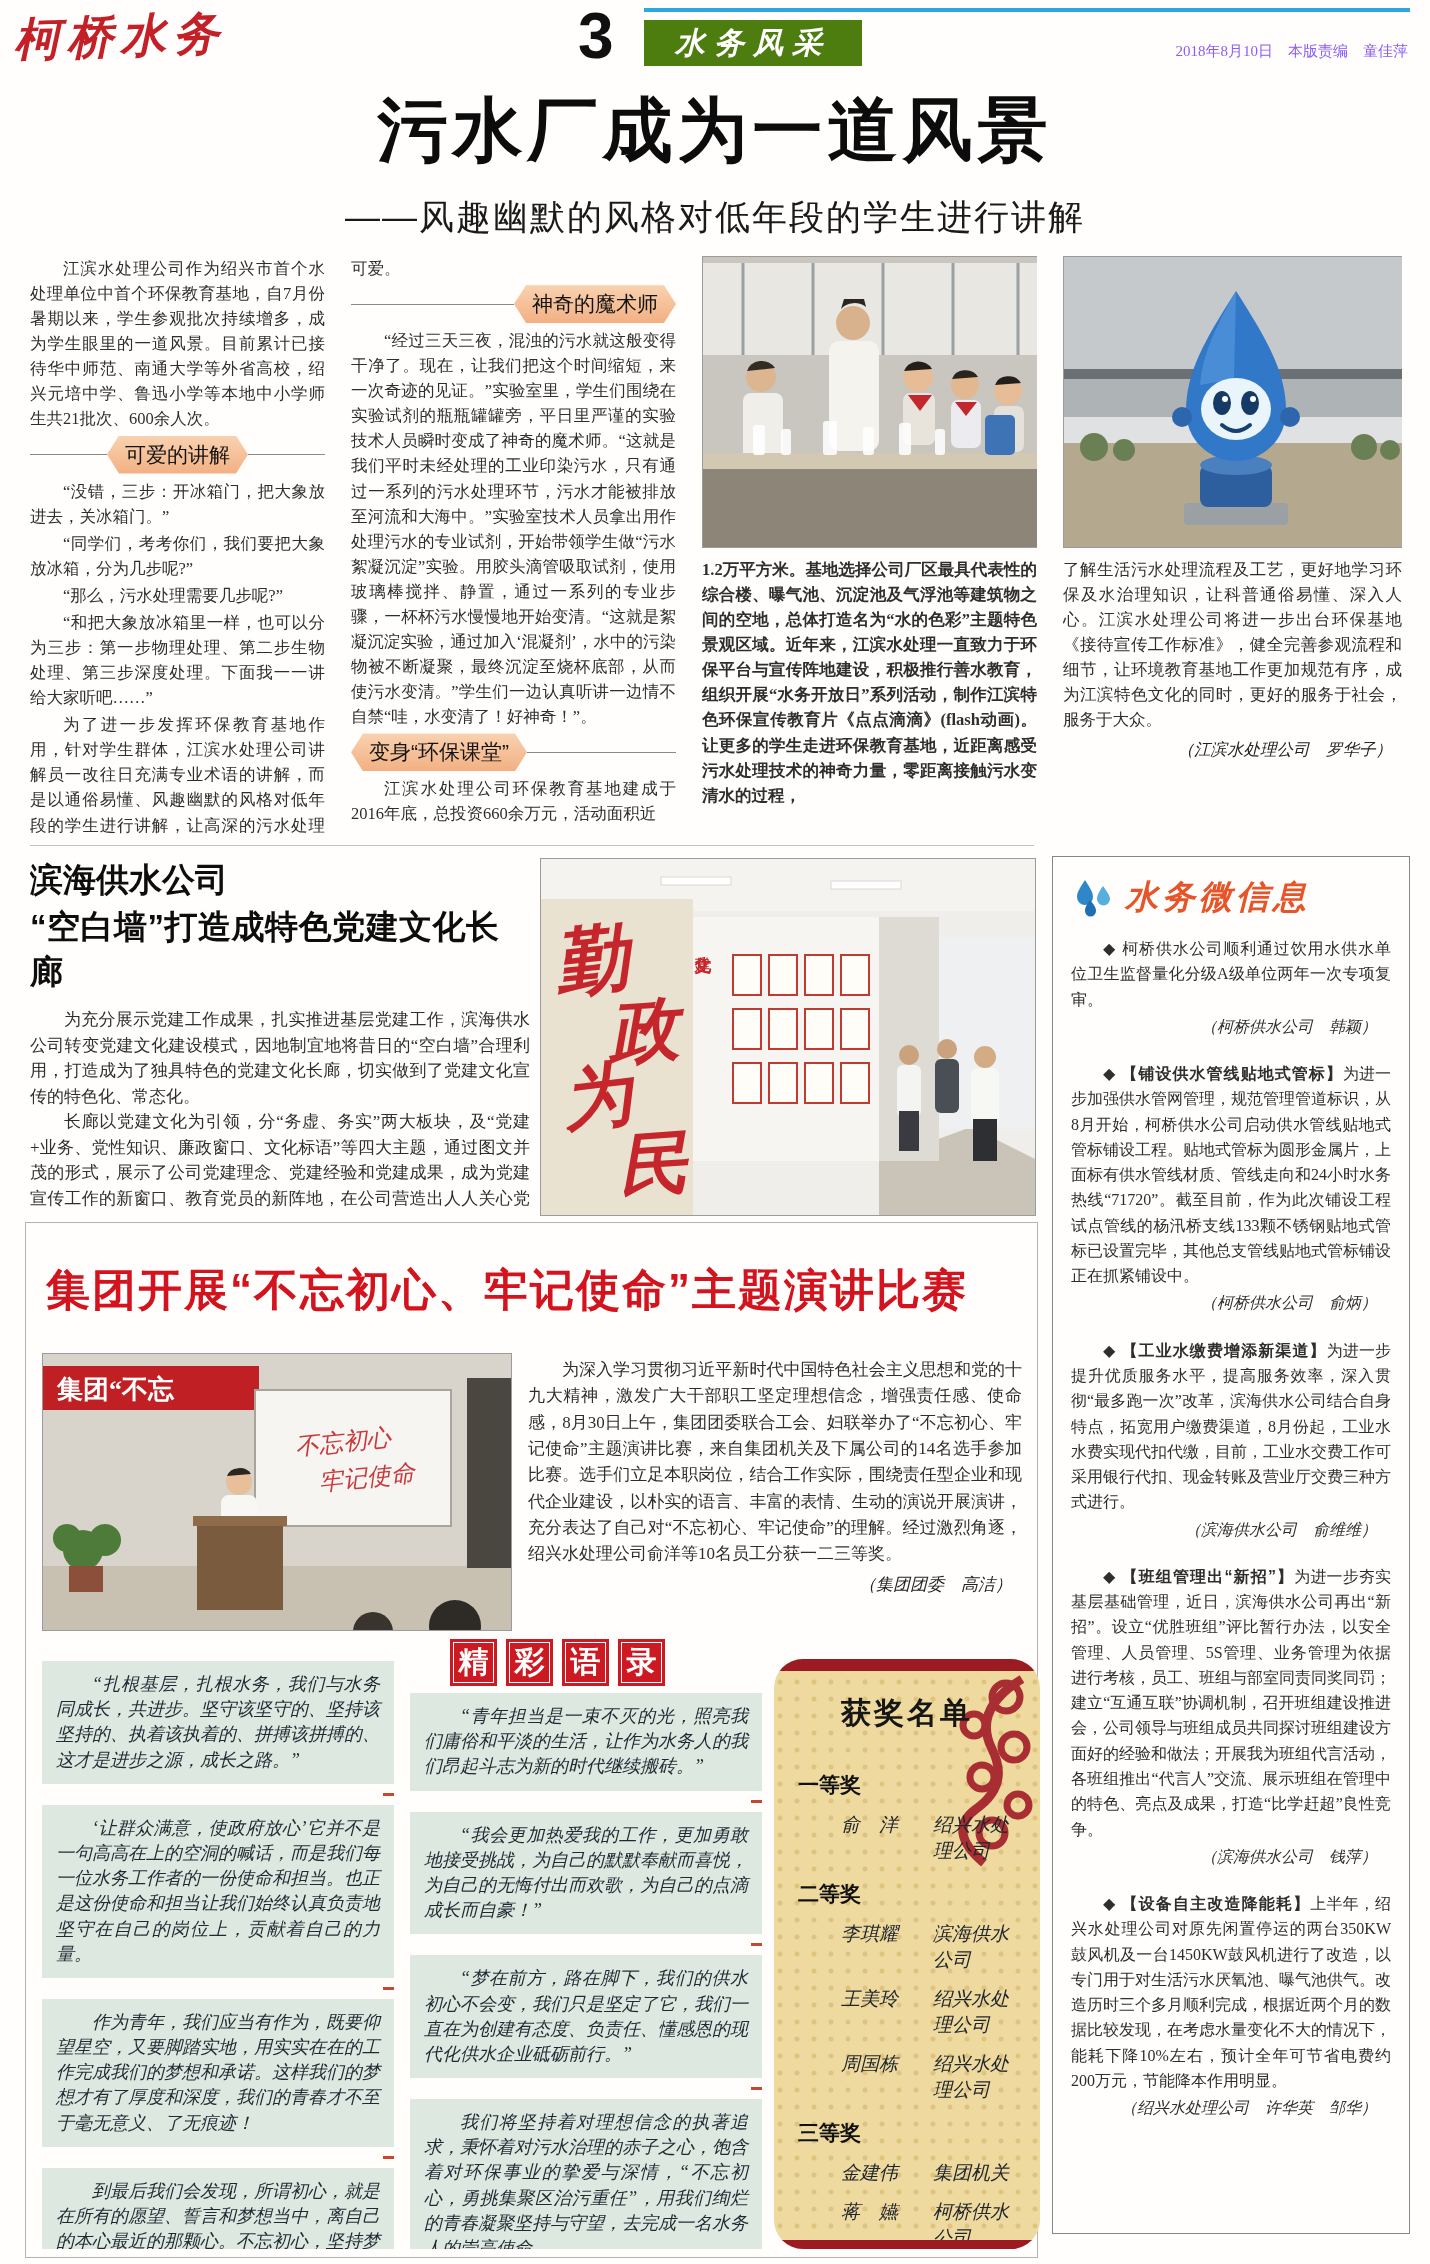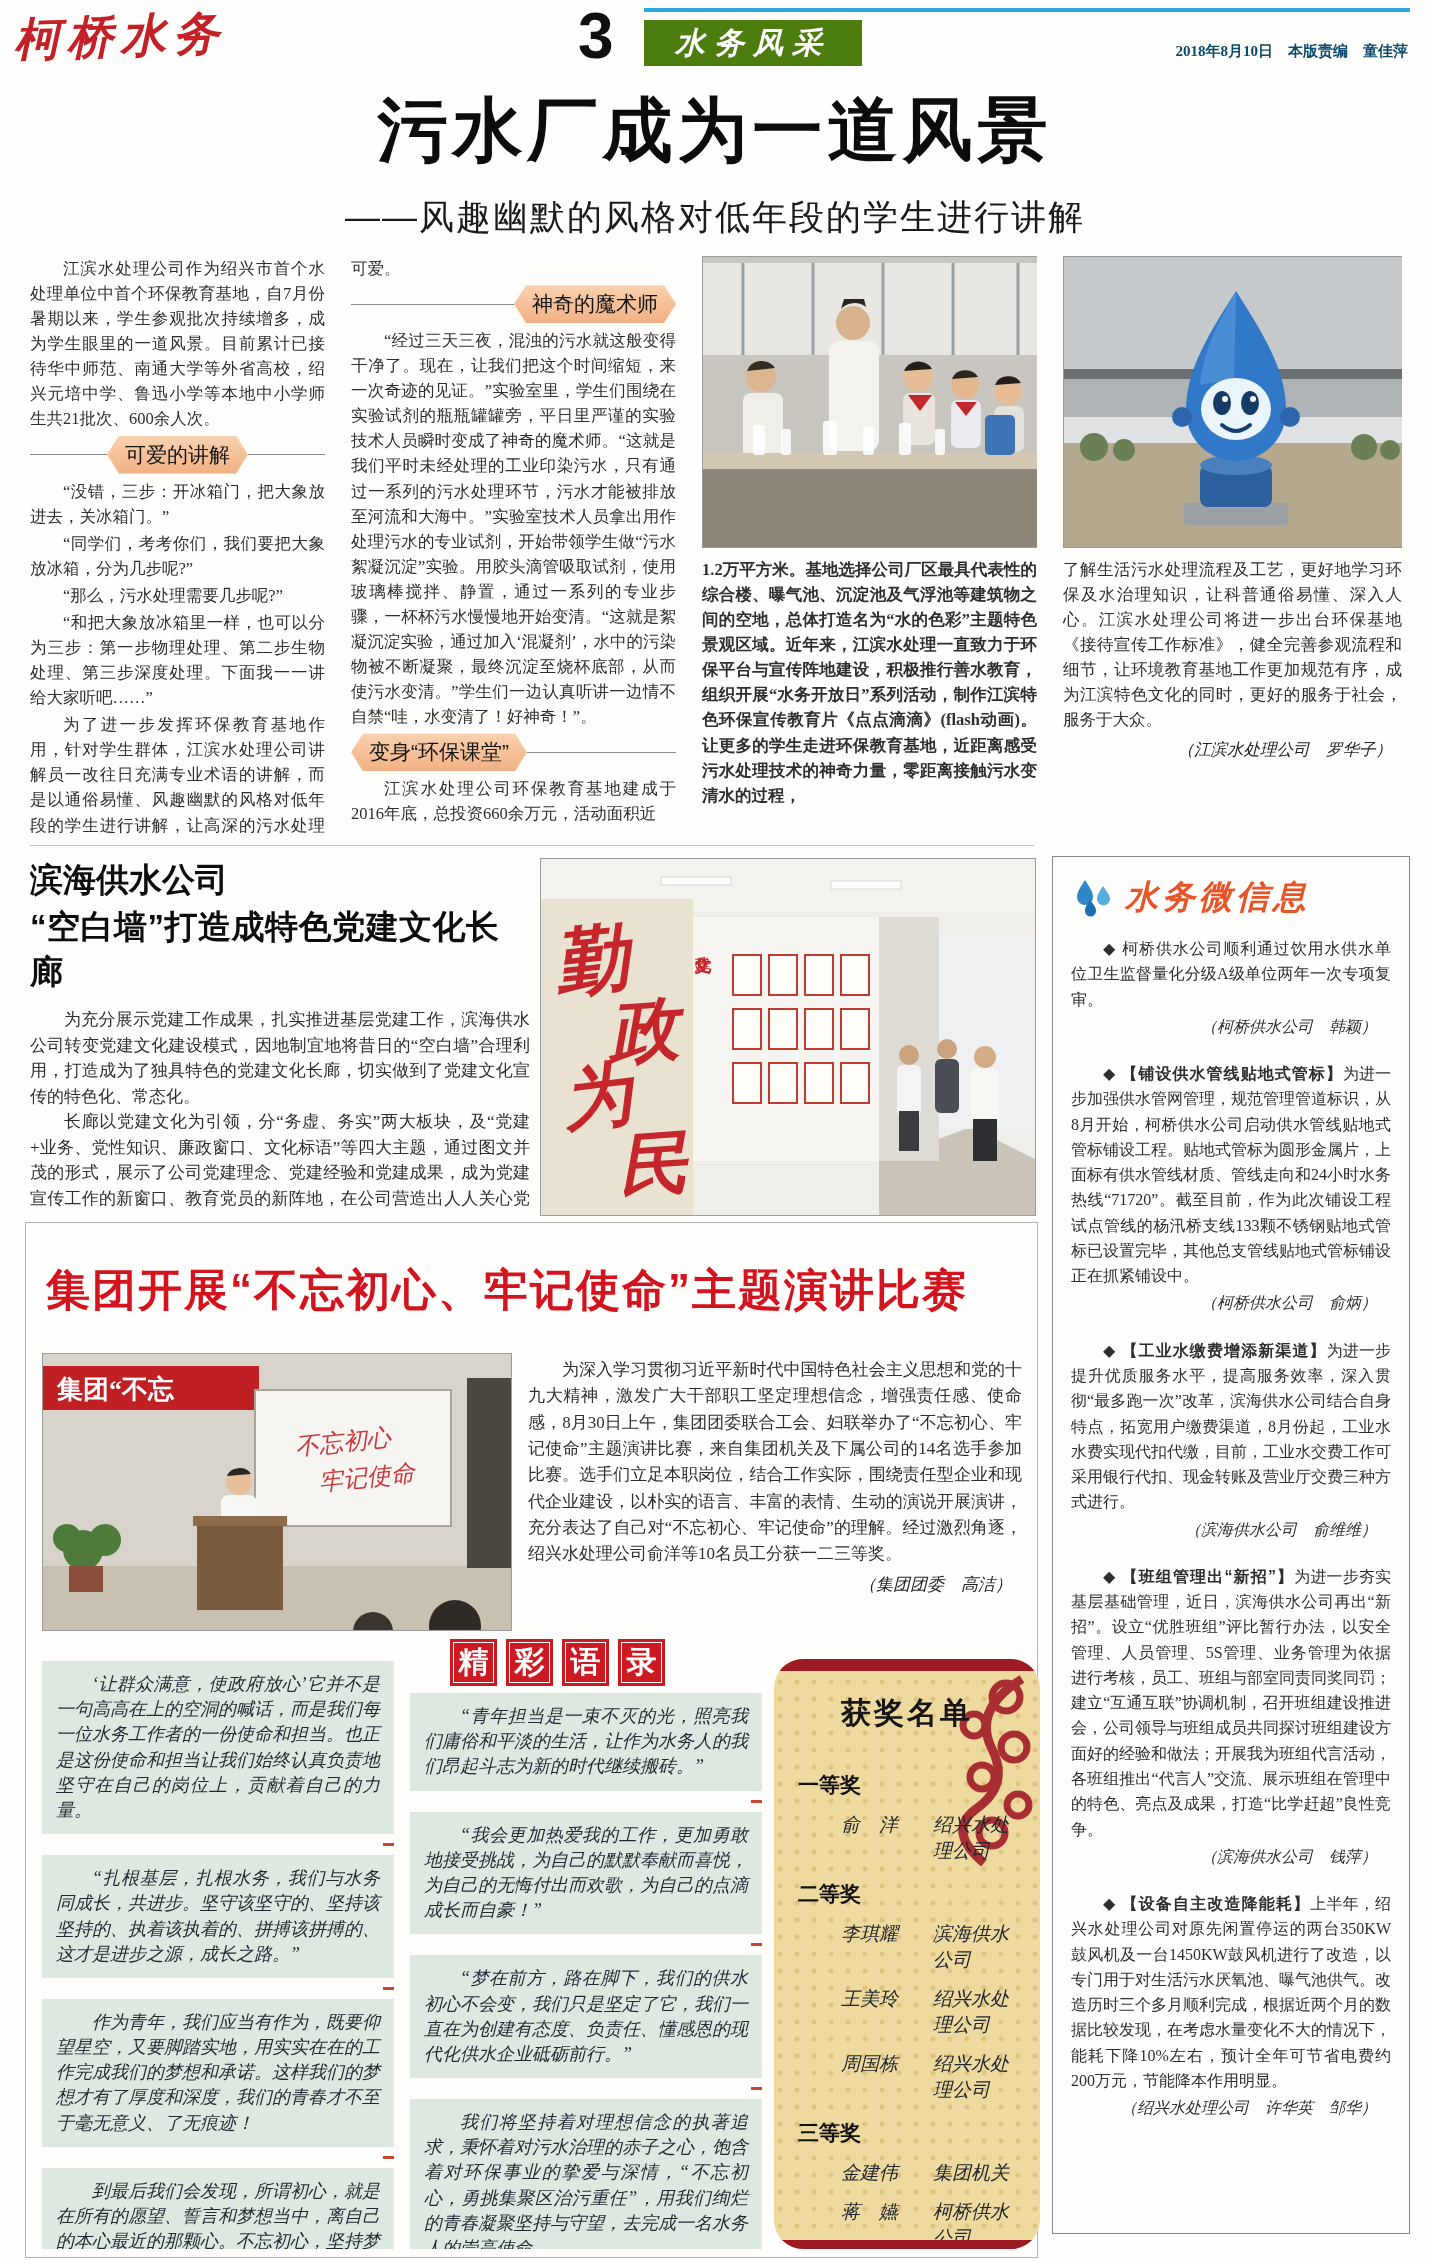--- a/index.html
+++ b/index.html
@@ -9,21 +9,21 @@
   .hei{font-family:"Liberation Sans",sans-serif;}
 
   
   .logo{left:14px;top:6px;font-size:46px;font-weight:bold;font-style:italic;color:#c32127;
         letter-spacing:7px;transform:rotate(-2deg);}
   .pageno{left:578px;top:4px;font-size:64px;font-weight:900;color:#101010;line-height:1;}
   .topline{left:644px;top:8px;width:766px;height:4px;background:#2ba8dd;}
   .secbox{left:644px;top:20px;width:218px;height:46px;background:#4d7c0f;color:#fff;
           display:flex;align-items:center;justify-content:center;font-size:30px;font-weight:bold;
           letter-spacing:9px;font-style:italic;}
-  .dateline{right:22px;top:42px;font-size:15px;font-weight:bold;color:#0c4a6e;}
+  .dateline{right:22px;top:42px;font-size:15px;font-weight:normal;color:#8b5cf6;}
 
   
   .a1title{left:0;top:84px;width:1430px;text-align:center;font-size:70px;font-weight:900;
            color:#0c0c0c;letter-spacing:5px;}
   .a1sub{left:0;top:194px;width:1430px;text-align:center;font-size:35px;font-weight:500;
          color:#1a1a1a;letter-spacing:2px;}
   .a1body{left:30px;top:256px;width:1372px;height:586px;display:flex;gap:26px;overflow:hidden;}
   .a1col{font-size:16.5px;line-height:1.52;text-align:justify;overflow:hidden;}
   .c1{width:295px;} .c2{width:325px;} .c3{width:335px;font-weight:bold;} .c4{width:339px;}
   .a1col p{margin:0 0 2px 0;text-indent:2em;}
@@ -356,24 +356,24 @@
 
     <div class="qhdr">
       <span class="qsq">精</span>
       <span class="qsq">彩</span>
       <span class="qsq">语</span>
       <span class="qsq">录</span>
     </div>
 
     <div class="qcol qcolL">
       <div class="quote">
+          <p>“扎根基层，扎根水务，我们与水务同成长，共进步。坚守该坚守的、坚持该坚持的、执着该执着的、拼搏该拼搏的、这才是进步之源，成长之路。”</p>
+        </div>
+      <div class="quote">
           <p>‘让群众满意，使政府放心’它并不是一句高高在上的空洞的喊话，而是我们每一位水务工作者的一份使命和担当。也正是这份使命和担当让我们始终认真负责地坚守在自己的岗位上，贡献着自己的力量。</p>
-        </div>
-      <div class="quote">
-          <p>“扎根基层，扎根水务，我们与水务同成长，共进步。坚守该坚守的、坚持该坚持的、执着该执着的、拼搏该拼搏的、这才是进步之源，成长之路。”</p>
         </div>
       <div class="quote">
           <p>作为青年，我们应当有作为，既要仰望星空，又要脚踏实地，用实实在在的工作完成我们的梦想和承诺。这样我们的梦想才有了厚度和深度，我们的青春才不至于毫无意义、了无痕迹！</p>
         </div>
       <div class="quote">
           <p>到最后我们会发现，所谓初心，就是在所有的愿望、誓言和梦想当中，离自己的本心最近的那颗心。不忘初心，坚持梦想，让青春在拼搏奋斗中砥砺前行！</p>
         </div>
     </div>
 
     <div class="qcol qcolR">

